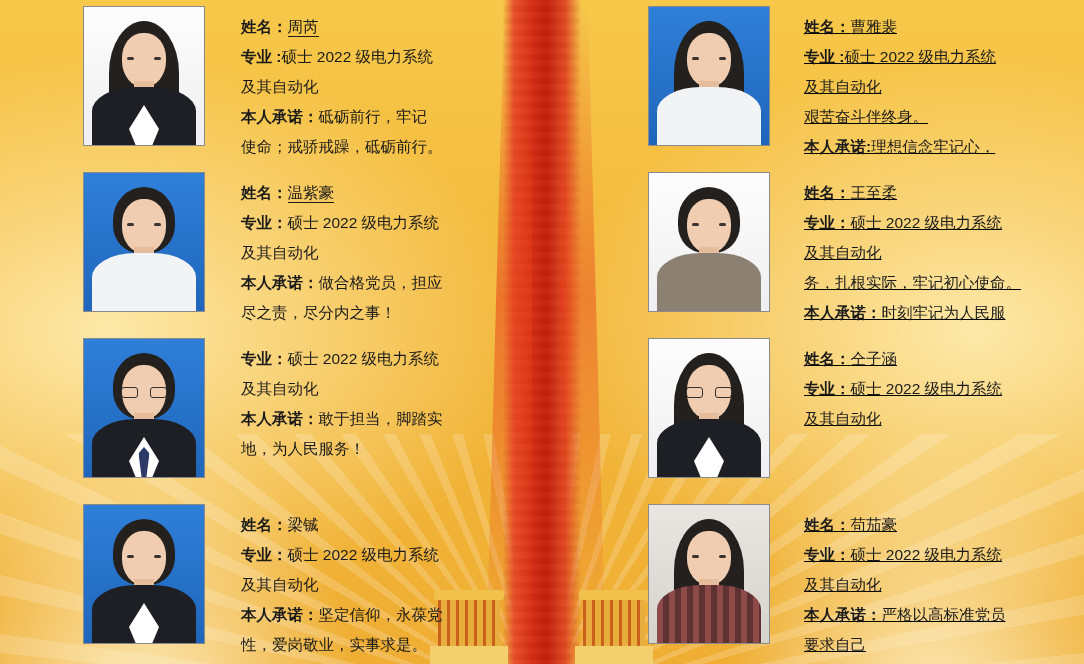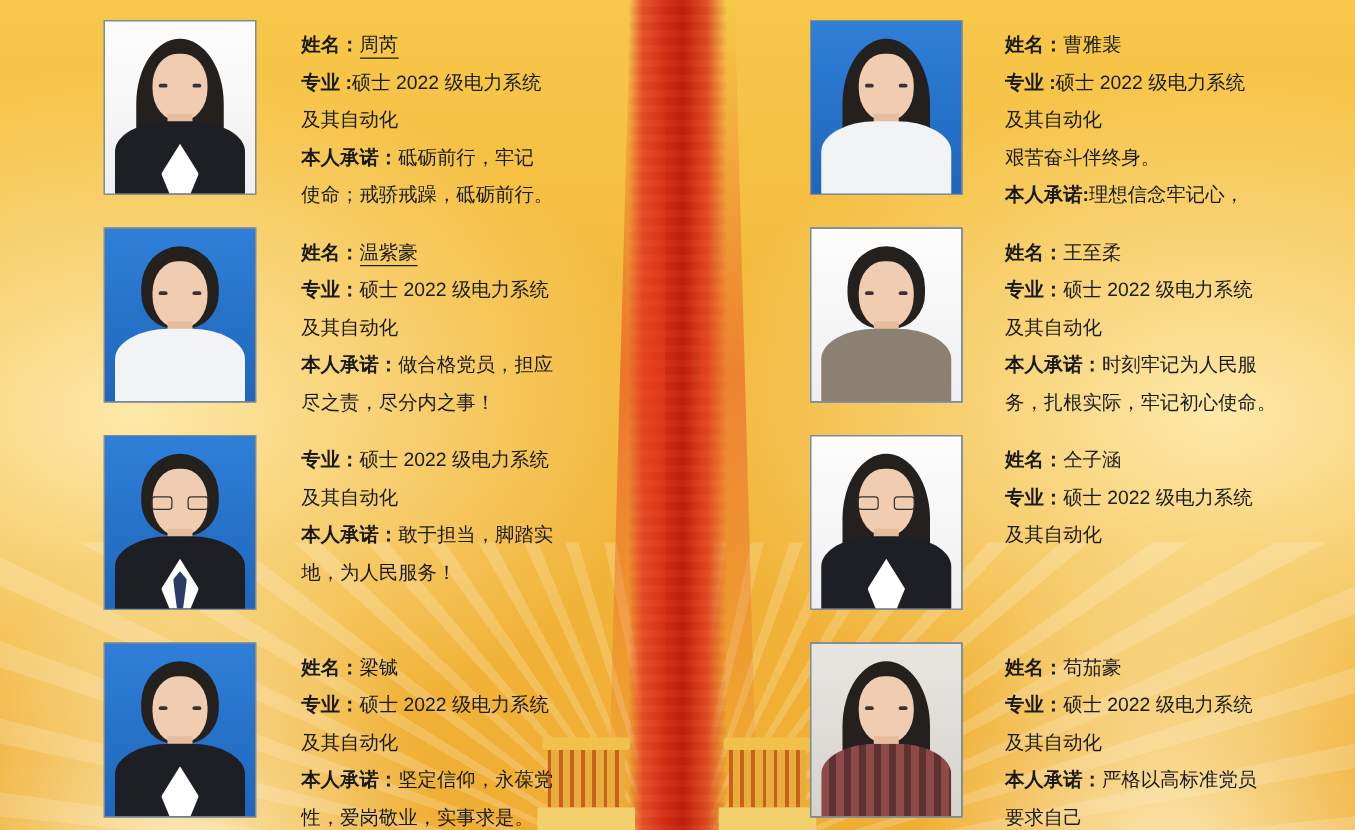--- a/index.html
+++ b/index.html
@@ -131,25 +131,26 @@
   }
 
   .columns {
     position: absolute;
     inset: 0;
     display: flex;
   }
   .column {
     position: relative;
     width: 503px;
-    padding-top: 16px;
+    padding-top: 6px;
     box-sizing: border-box;
   }
   .column.right {
     margin-left: 78px;
+    text-decoration: underline;
   }
 
   .card {
     display: flex;
     align-items: flex-start;
     height: 166px;
     box-sizing: border-box;
   }
   .photo-wrap {
     width: 124px;
@@ -483,24 +484,24 @@
           </div>
         </div>
         <div class="info">
           <div class="line">
             <span class="label">姓名：</span><span>王至柔</span>
           </div>
           <div class="line">
             <span class="label">专业：</span><span>硕士 2022 级电力系统</span>
           </div>
           <div class="line">及其自动化</div>
+          <div class="line">务，扎根实际，牢记初心使命。</div>
           <div class="line">
             <span class="label">本人承诺：</span><span>时刻牢记为人民服</span>
           </div>
-          <div class="line">务，扎根实际，牢记初心使命。</div>
         </div>
       </div>
 
       <div class="card">
         <div class="photo-wrap">
           <div class="photo">
             <div class="bg-white"></div>
             <div class="p-hair long"></div>
             <div class="p-face"></div>
             <div class="p-glasses"></div>

